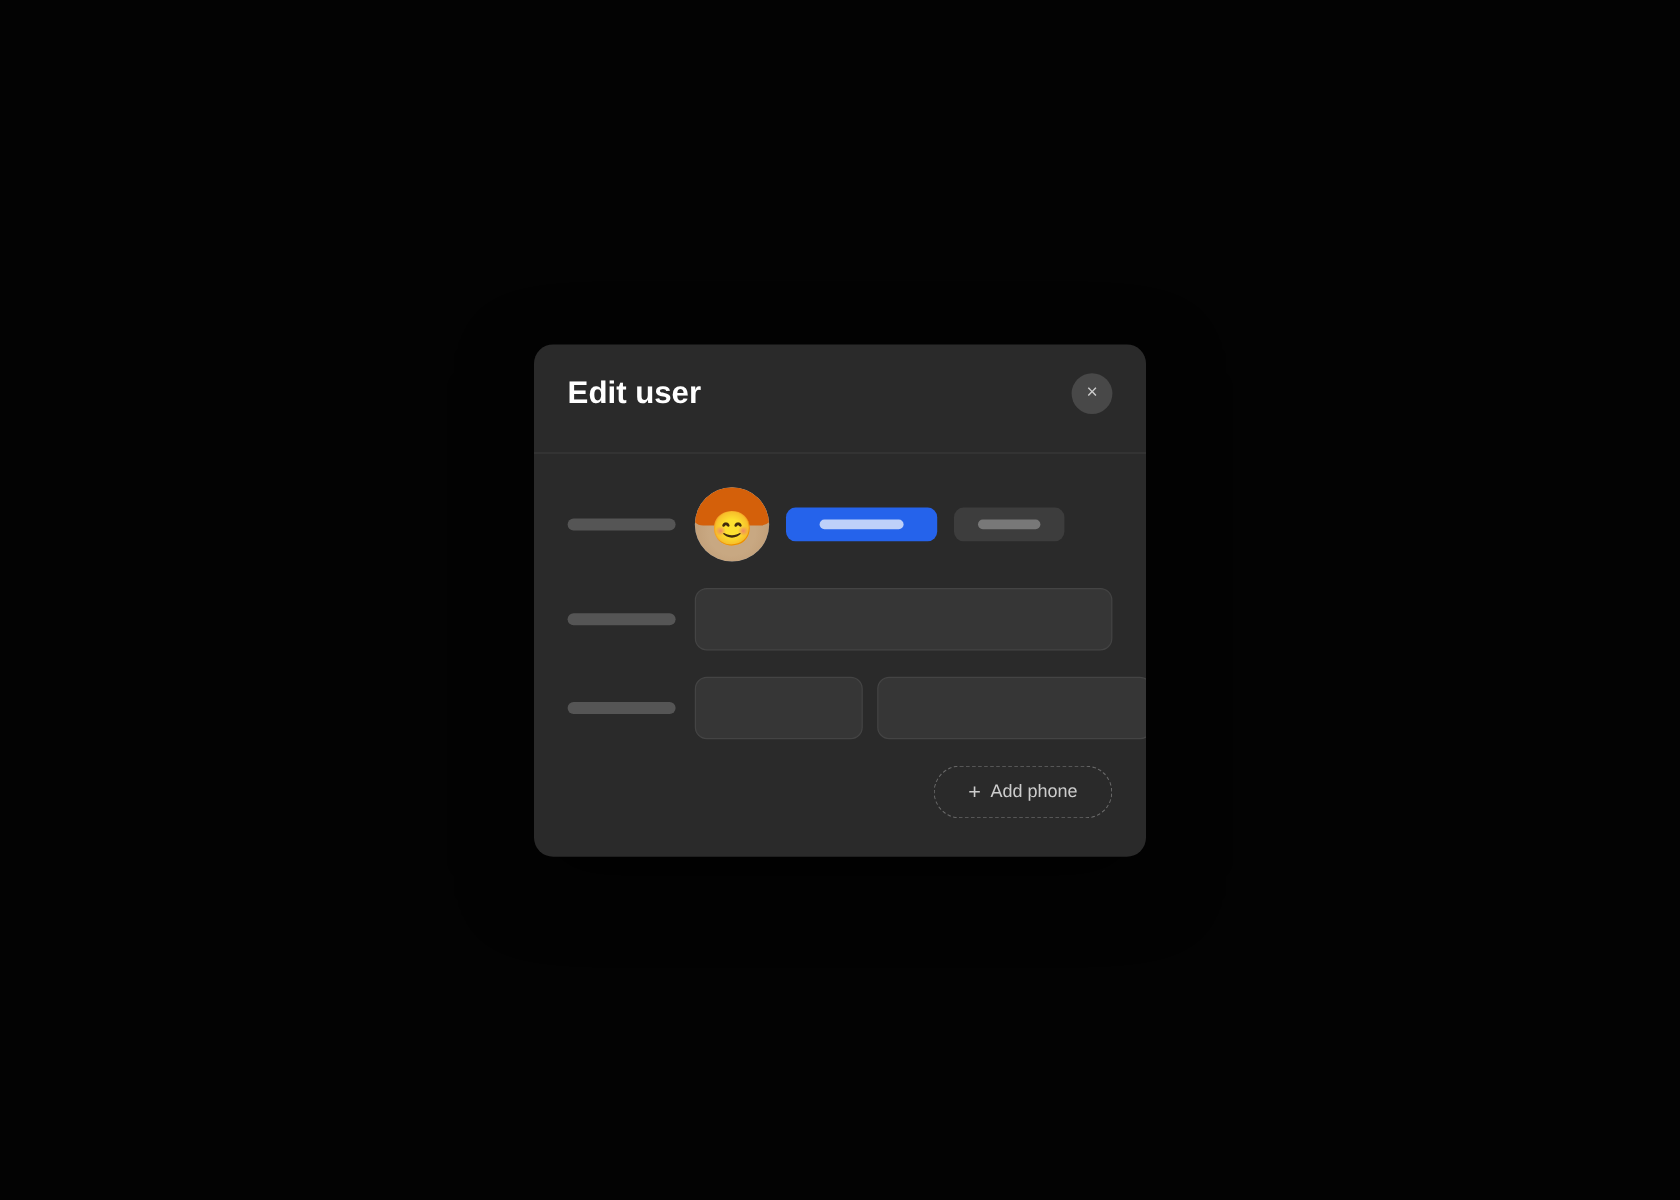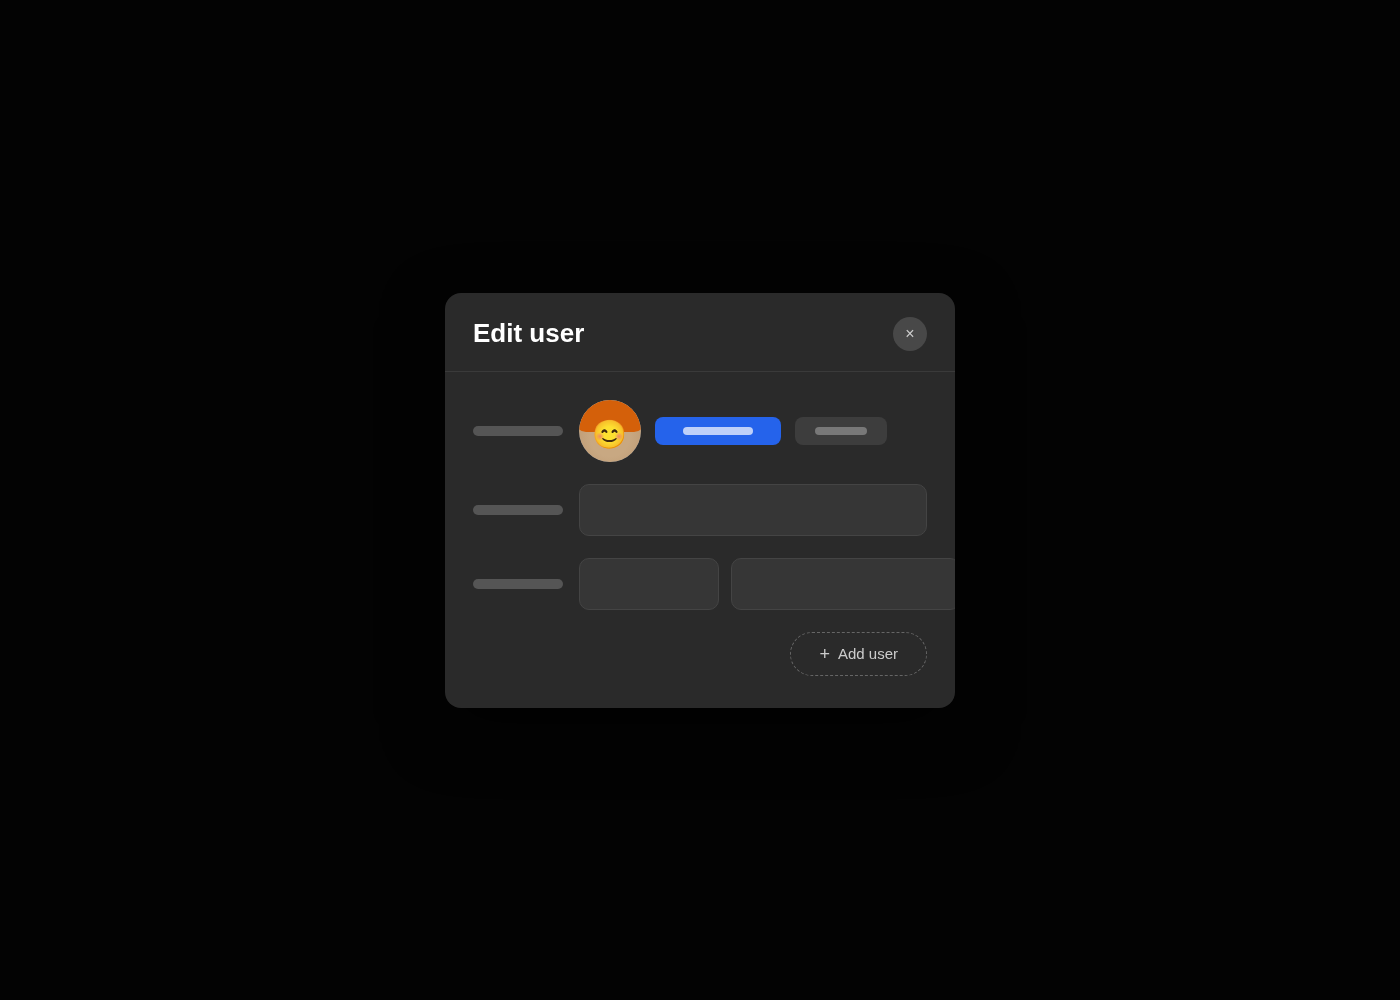--- a/index.html
+++ b/index.html
@@ -28,21 +28,21 @@
       background: #2a2a2a;
       border-radius: 16px;
       overflow: hidden;
       box-shadow: 0 20px 60px rgba(0,0,0,0.6);
     }
 
     .modal-header {
       display: flex;
       align-items: center;
       justify-content: space-between;
-      padding: 24px 28px 20px 28px;
+      padding: 24px 28px 32px 28px;
       border-bottom: 1px solid #3a3a3a;
     }
 
     .modal-title {
       color: #ffffff;
       font-size: 26px;
       font-weight: 600;
     }
 
     .close-button {
@@ -271,19 +271,19 @@
         <div class="row-label"></div>
         <div class="phone-row" style="flex:1;">
           <input type="text" class="phone-input-small" placeholder="" style="">
           <input type="text" class="phone-input-large" placeholder="" style="">
         </div>
       </div>
 
       <div class="add-phone-row">
         <button class="add-phone-btn">
           <span class="plus-icon">+</span>
-          <span>Add user</span>
+          <span>Add phone</span>
         </button>
       </div>
 
     </div>
   </div>
 </div>
 
 </body></html>

